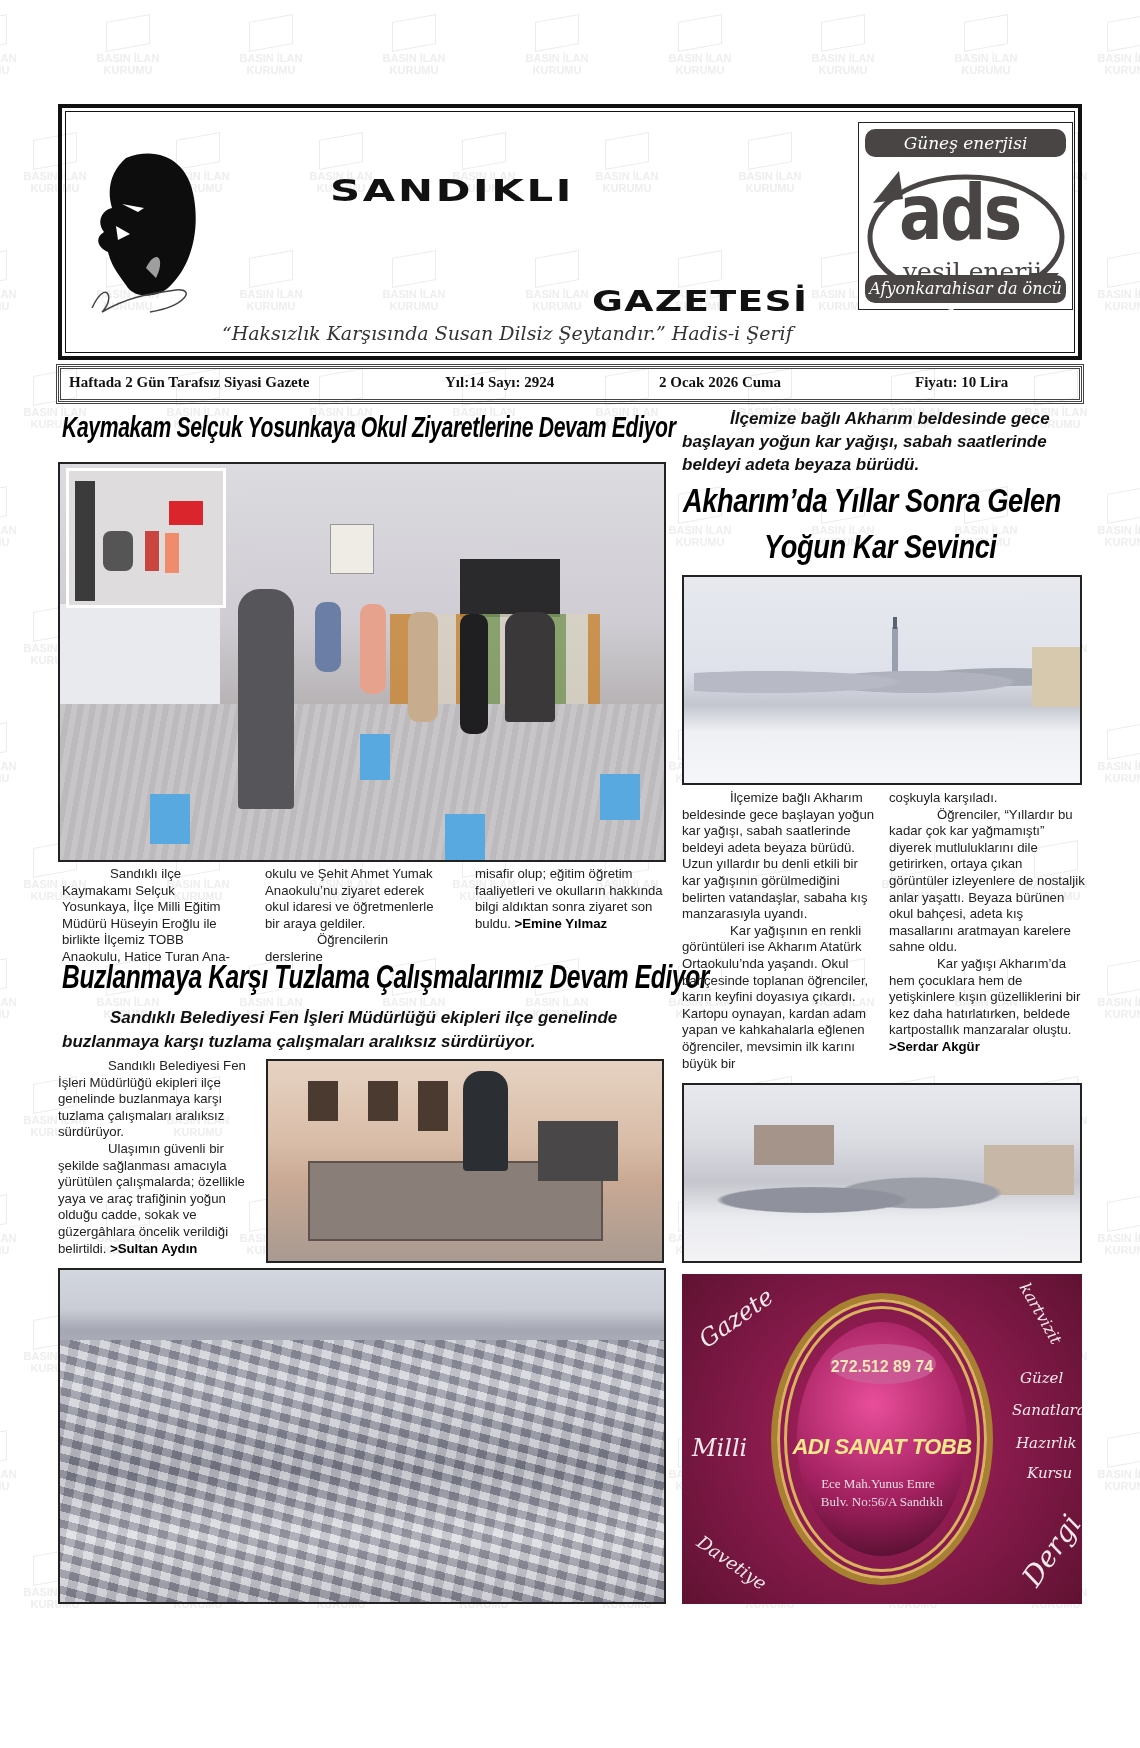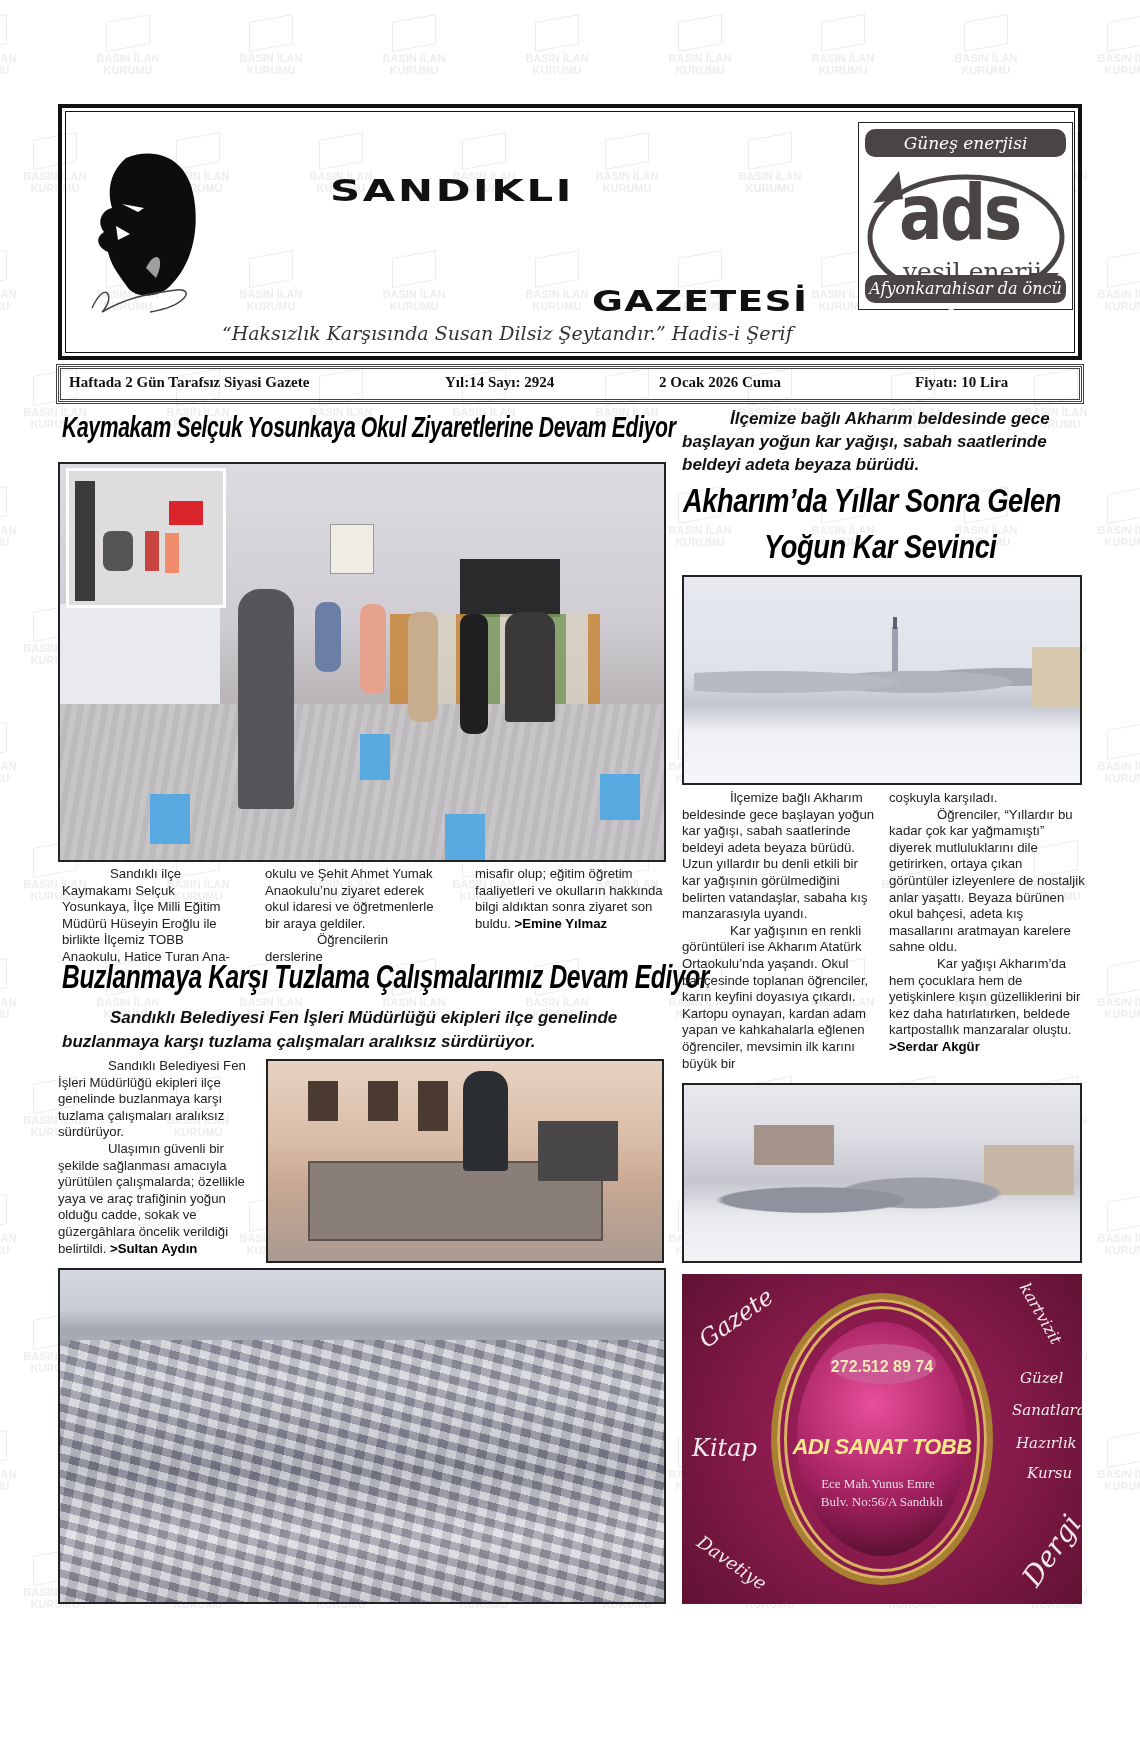--- a/index.html
+++ b/index.html
@@ -292,20 +292,20 @@
 <div class="abs" style="left:682px;top:1274px;width:400px;height:330px;background:radial-gradient(circle at 50% 50%,#b3246a 0%,#8a1b4d 45%,#5f1232 100%);overflow:hidden;">
   <div class="abs" style="left:95px;top:25px;width:210px;height:280px;border-radius:50%;border:10px double #d9b25e;box-shadow:0 0 0 6px #a78032;"></div>
   <div class="abs" style="left:115px;top:48px;width:170px;height:234px;border-radius:50%;background:radial-gradient(circle at 45% 35%,#e94e9b 0%,#a1205e 55%,#3b0a20 100%);"></div>
   <div class="abs" style="left:148px;top:70px;width:106px;height:40px;border-radius:50%;background:#c9609a;opacity:.75;"></div>
   <div class="abs" style="left:0;top:84px;width:400px;text-align:center;font-weight:bold;font-size:16px;color:#f3e7b6;">272.512 89 74</div>
   <div class="abs" style="left:0;top:160px;width:400px;text-align:center;font-weight:bold;font-style:italic;font-size:22px;color:#f7e889;letter-spacing:-0.5px;">ADI SANAT TOBB</div>
   <div class="abs" style="left:0;top:202px;width:392px;text-align:center;font-family:'Liberation Serif',serif;font-size:13px;color:#e8dbe2;">Ece Mah.Yunus Emre</div>
   <div class="abs" style="left:0;top:220px;width:400px;text-align:center;font-family:'Liberation Serif',serif;font-size:13px;color:#e8dbe2;">Bulv. No:56/A Sandıklı</div>
   <div class="abs" style="left:12px;top:30px;font-family:'DejaVu Serif',serif;font-style:italic;font-size:24px;color:#f4eaea;transform:rotate(-35deg);">Gazete</div>
   <div class="abs" style="left:325px;top:30px;font-family:'DejaVu Serif',serif;font-style:italic;font-size:16px;color:#f4eaea;transform:rotate(60deg);">kartvizit</div>
-  <div class="abs" style="left:10px;top:160px;font-family:'DejaVu Serif',serif;font-style:italic;font-size:24px;color:#f4eaea;">Kitap</div>
+  <div class="abs" style="left:10px;top:160px;font-family:'DejaVu Serif',serif;font-style:italic;font-size:24px;color:#f4eaea;">Milli</div>
   <div class="abs" style="left:338px;top:95px;font-family:'DejaVu Serif',serif;font-style:italic;font-size:15px;color:#f4eaea;">Güzel</div>
   <div class="abs" style="left:330px;top:127px;font-family:'DejaVu Serif',serif;font-style:italic;font-size:15px;color:#f4eaea;">Sanatlara</div>
   <div class="abs" style="left:334px;top:160px;font-family:'DejaVu Serif',serif;font-style:italic;font-size:15px;color:#f4eaea;">Hazırlık</div>
   <div class="abs" style="left:345px;top:190px;font-family:'DejaVu Serif',serif;font-style:italic;font-size:15px;color:#f4eaea;">Kursu</div>
   <div class="abs" style="left:10px;top:278px;font-family:'DejaVu Serif',serif;font-style:italic;font-size:18px;color:#f4eaea;transform:rotate(35deg);">Davetiye</div>
   <div class="abs" style="left:330px;top:260px;font-family:'DejaVu Serif',serif;font-style:italic;font-size:28px;color:#f4eaea;transform:rotate(-55deg);">Dergi</div>
 </div>
 
 </body></html>

